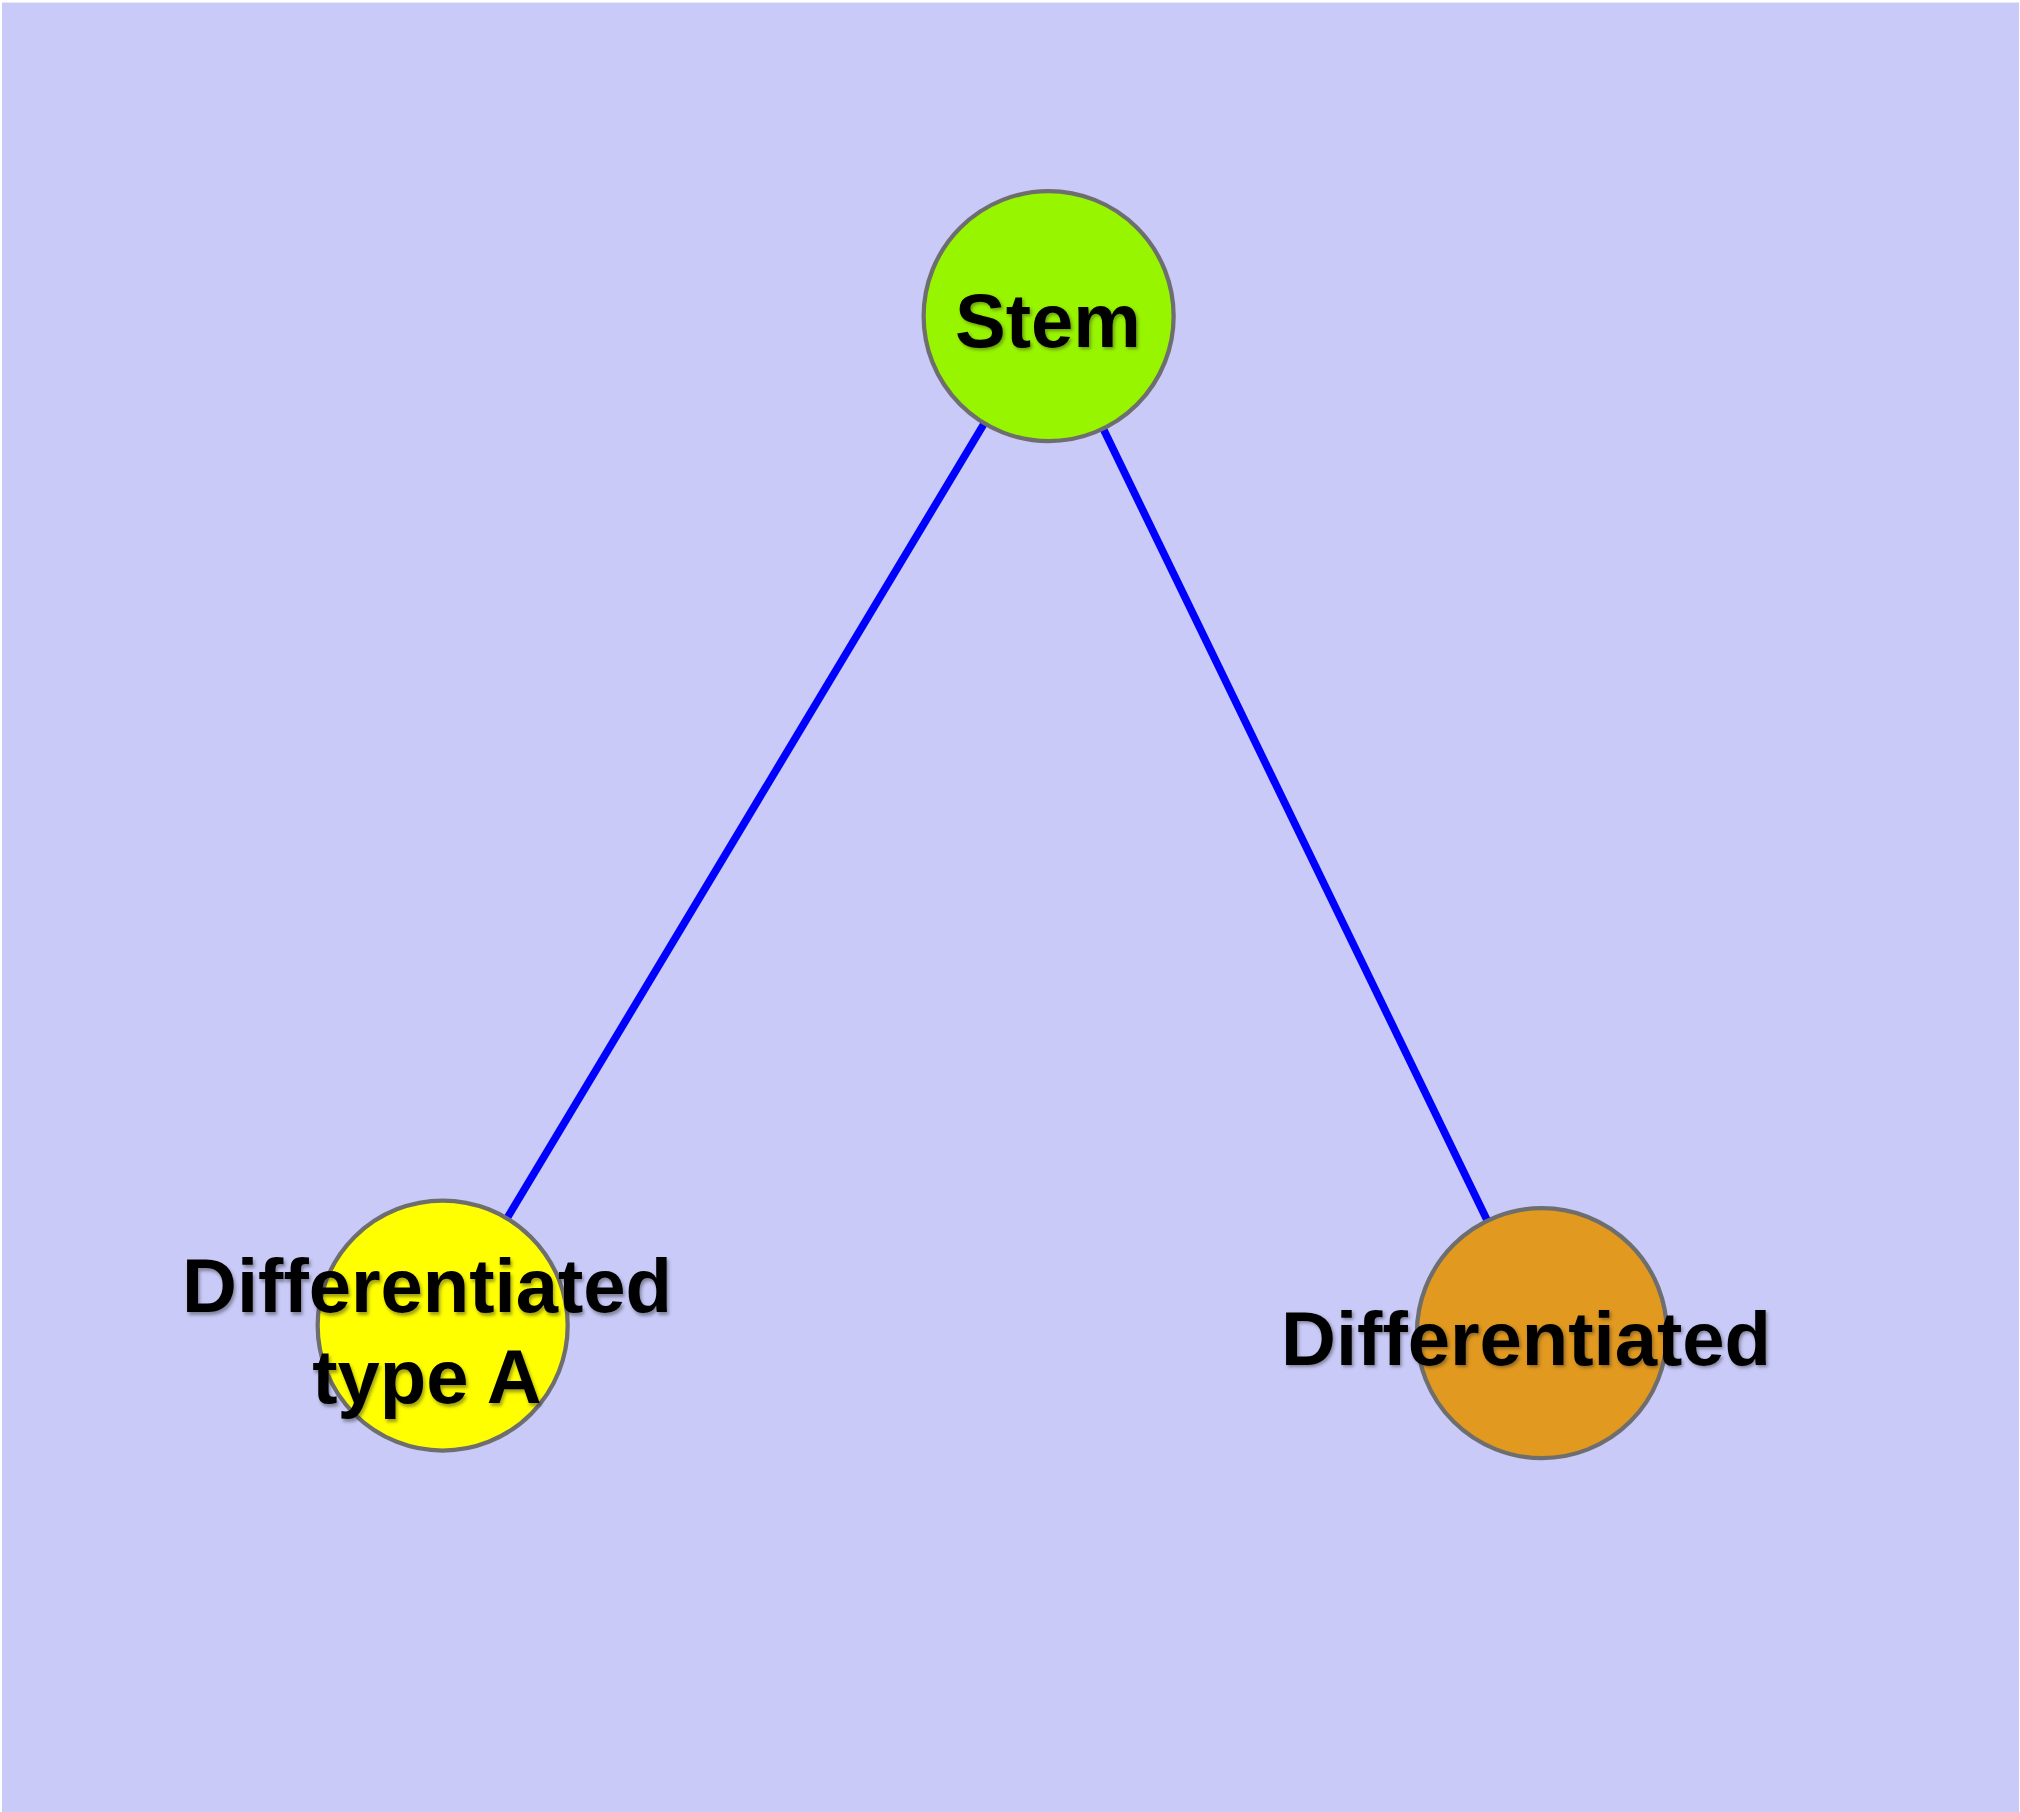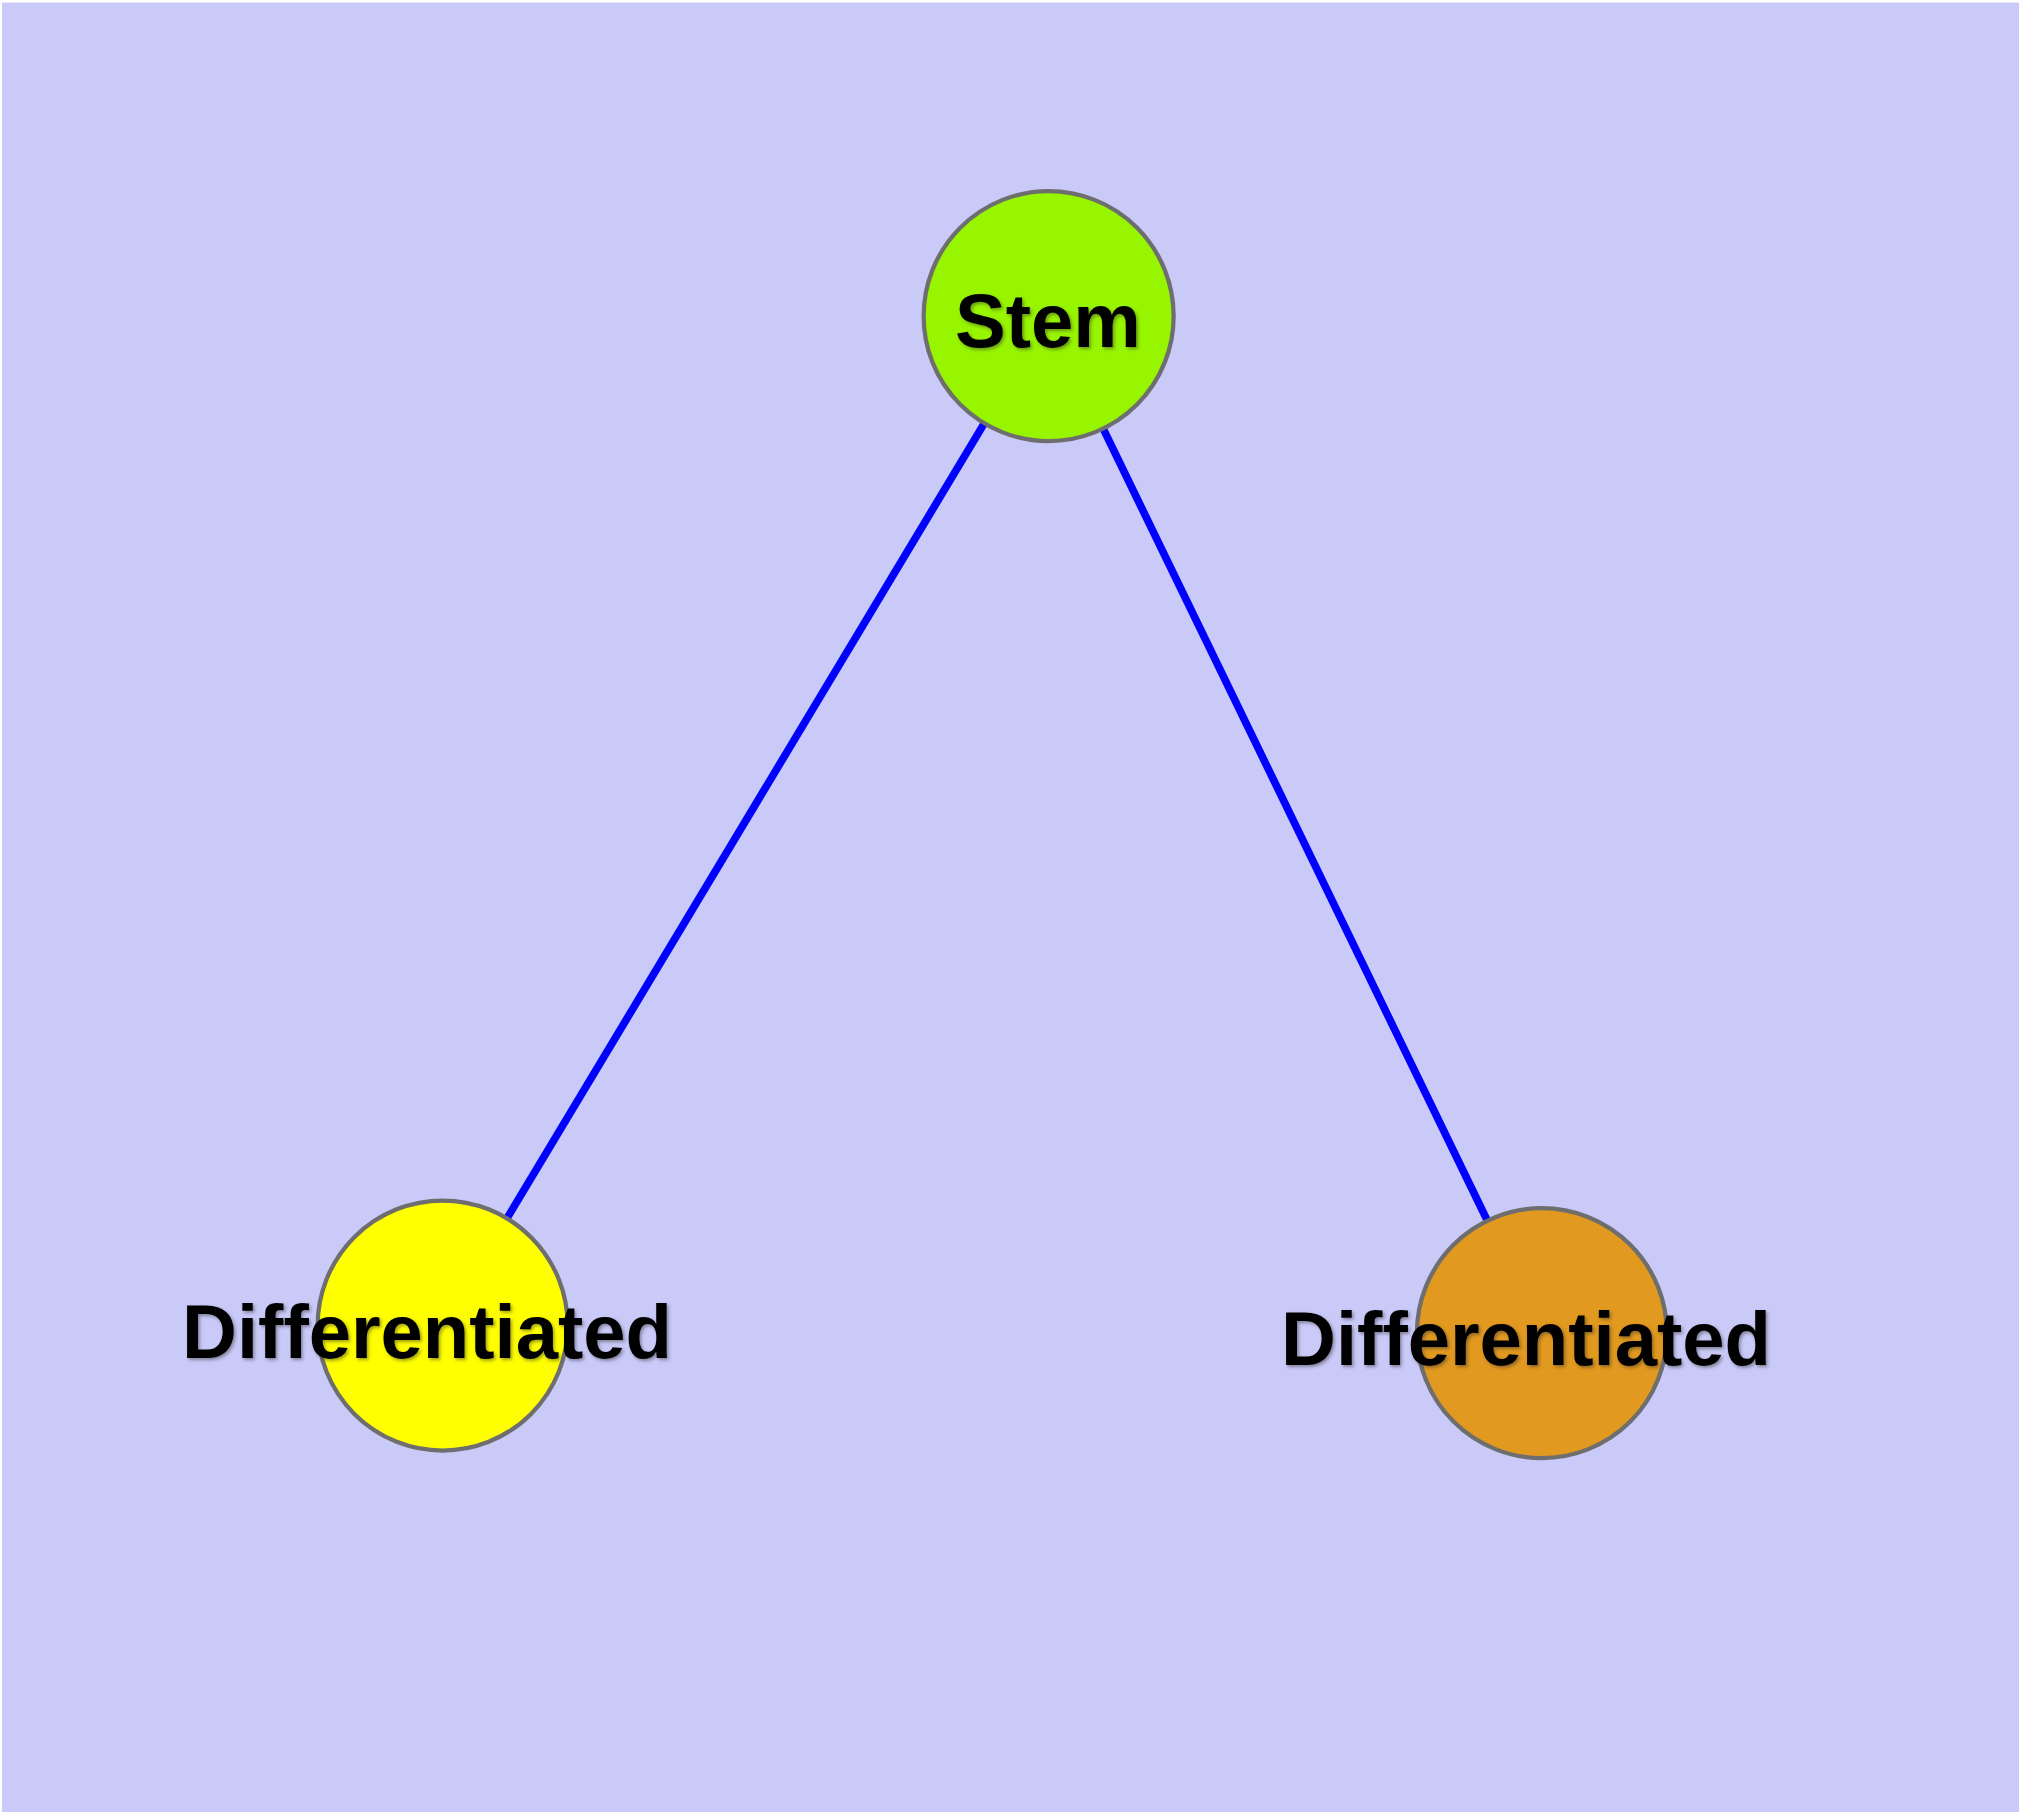--- a/index.html
+++ b/index.html
@@ -60,19 +60,20 @@
         <circle cx="522" cy="1564" r="147.5" fill="#ffff00" stroke="#6e6e6e" stroke-width="5"></circle>
         <circle cx="1819" cy="1573" r="147.5" fill="#e2991f" stroke="#6e6e6e" stroke-width="5"></circle>
       </g>
   </svg>
   <div id="labels">
       <div class="node-label" style="left: 1048px; top: 320px; color: rgb(0, 0, 0);">
         <div>Stem</div>
       </div>
       <div class="node-label" style="left: 427px; top: 1331px; color: rgb(0, 0, 0);">
         <div>Differentiated</div>
+        <div>type A</div>
       </div>
       <div class="node-label" style="left: 1526px; top: 1338px; color: rgb(0, 0, 0);">
         <div>Differentiated</div>
       </div>
     </div>
 </div>
 
 
 </body></html>

